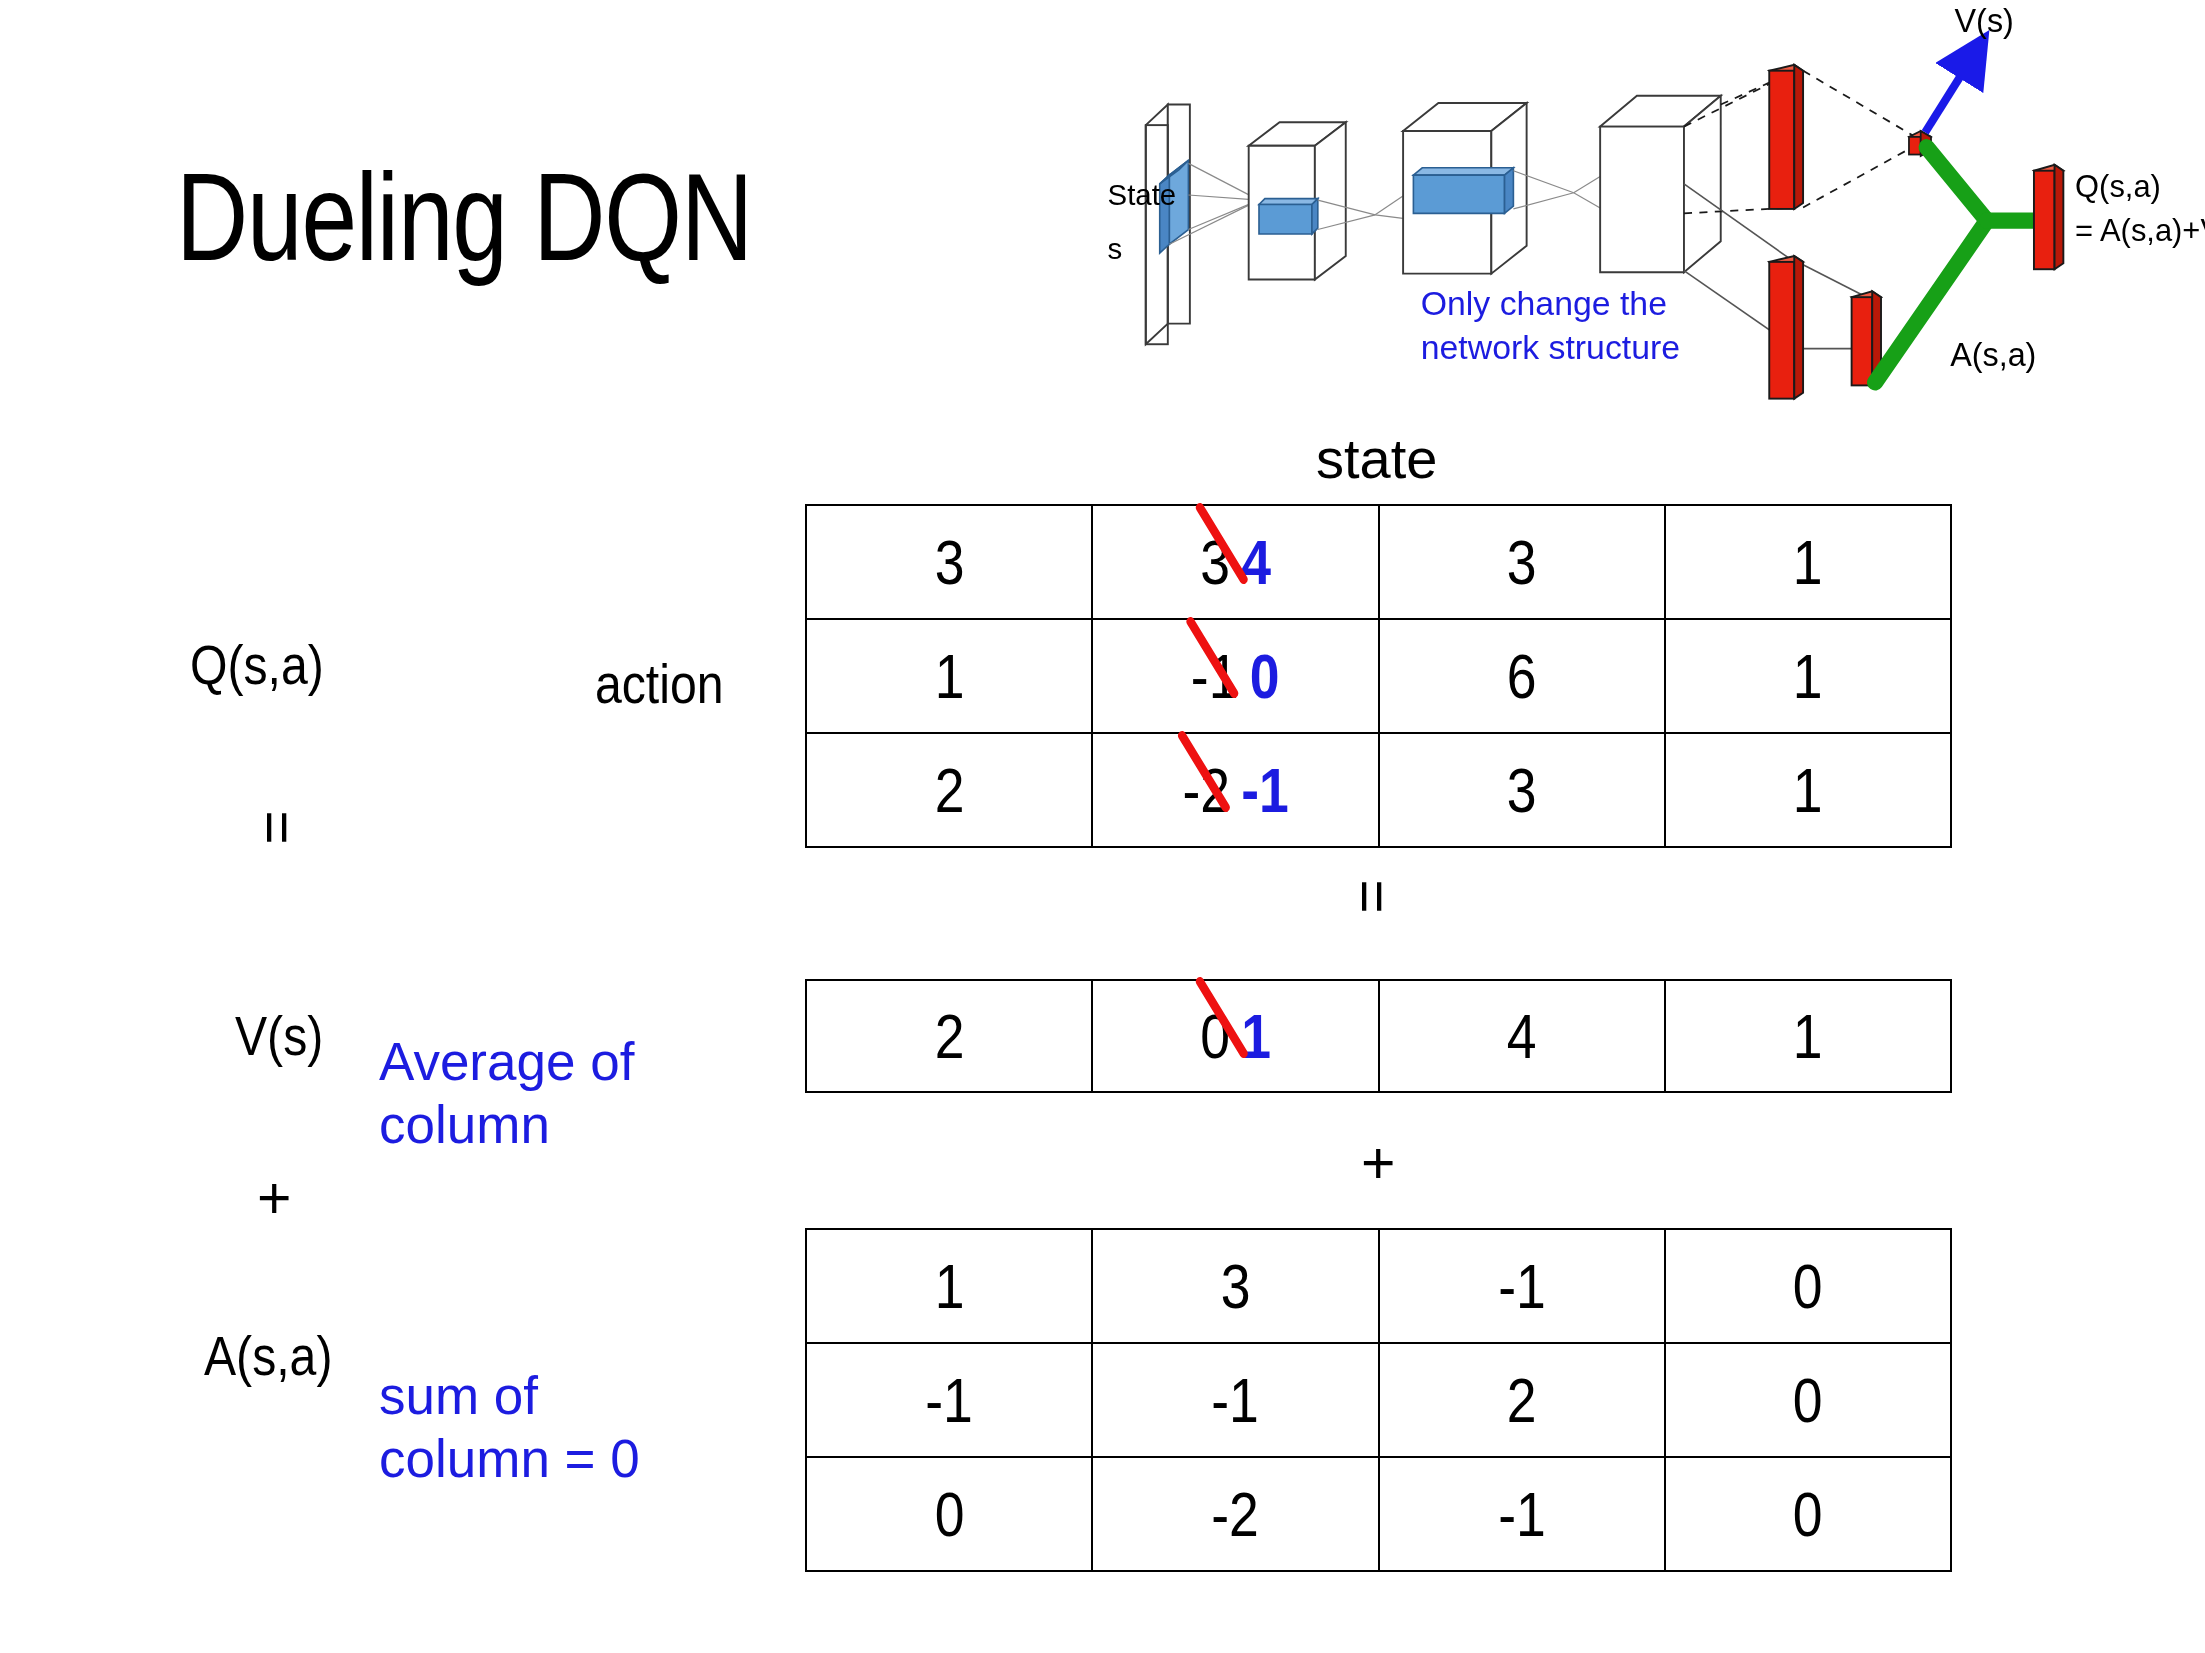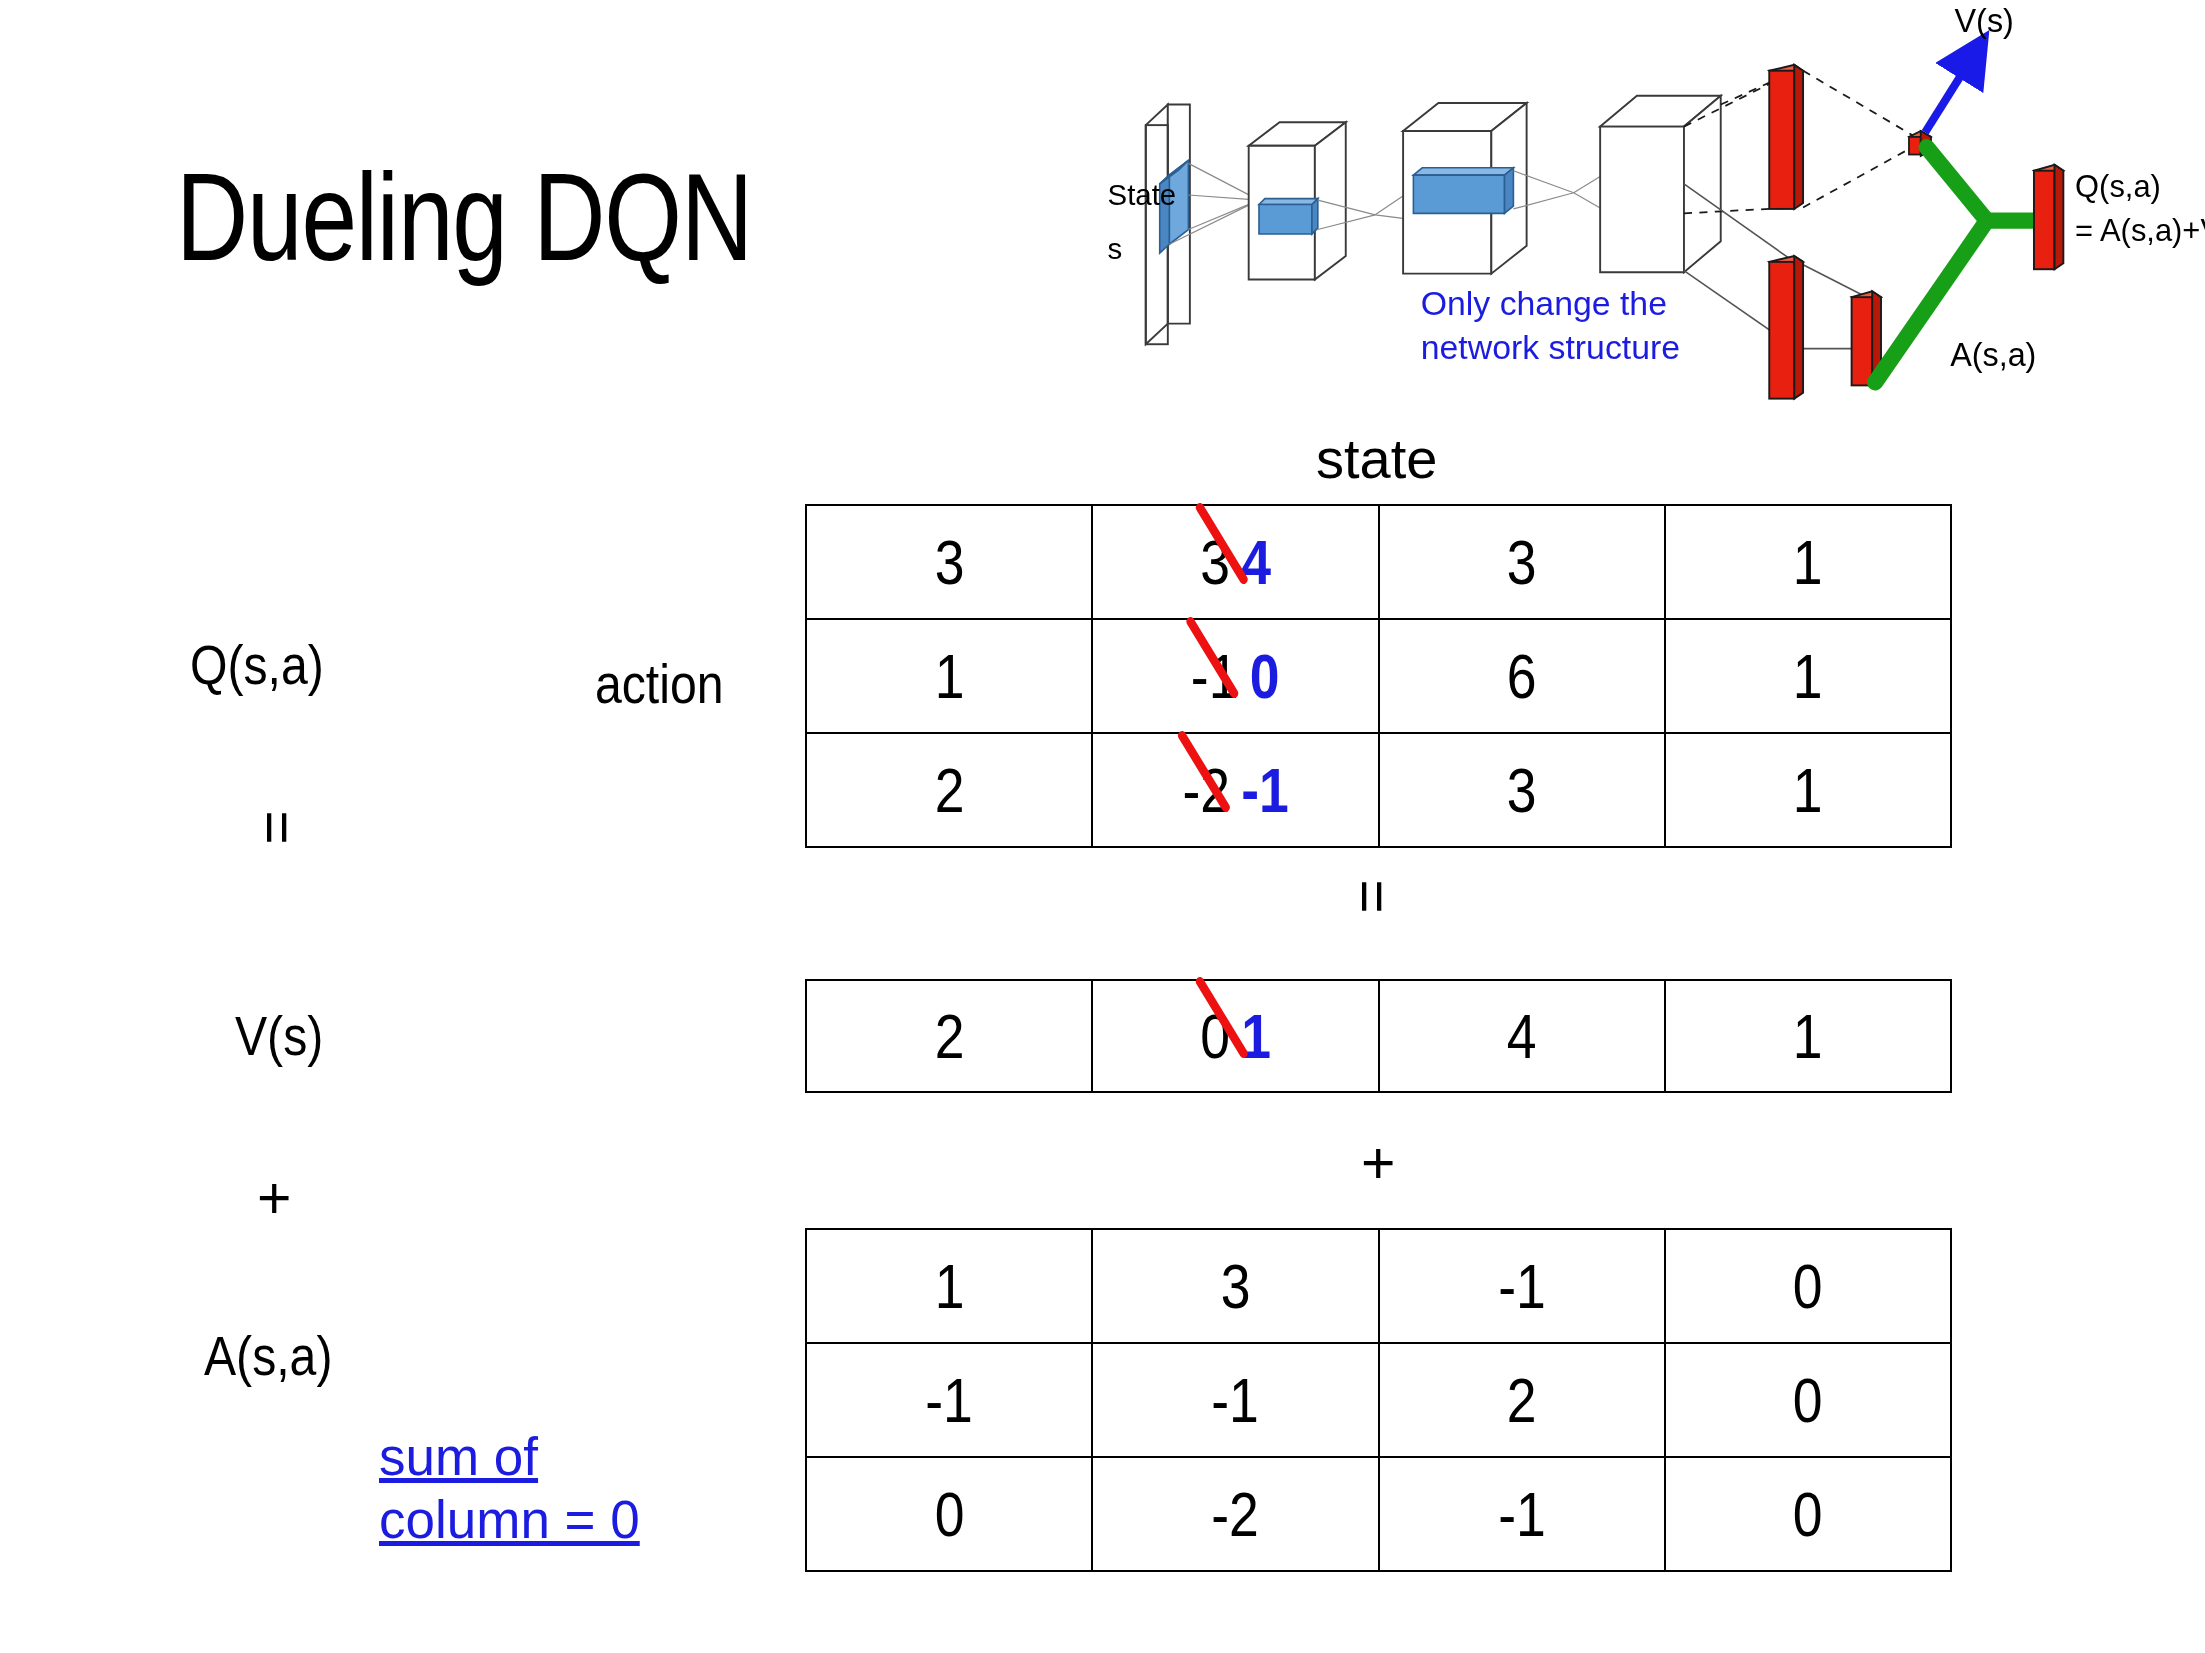--- a/index.html
+++ b/index.html
@@ -86,21 +86,21 @@
 
   .note-blue {
     position: absolute;
     color: #1c1ce0;
     font-family: "Liberation Sans", sans-serif;
     font-size: 53px;
     line-height: 1.18;
     white-space: pre-line;
   }
   #note-average { left: 379px; top: 1031px; }
-  #note-sum     { left: 379px; top: 1426px; text-decoration: underline; }
+  #note-sum     { left: 379px; top: 1365px; }
 
   
   .grid {
     position: absolute;
     border-collapse: collapse;
     table-layout: fixed;
   }
   .grid td {
     border: 2.9px solid #000;
     text-align: center;
@@ -290,20 +290,22 @@
   <div class="lbl" id="qsa-label">Q(s,a)</div>
   <div class="lbl" id="action-label">action</div>
   <div class="lbl" id="vs-label">V(s)</div>
   <div class="lbl" id="asa-label">A(s,a)</div>
 
   <div class="op-sym" id="eq-left">=</div>
   <div class="op-sym" id="eq-mid">=</div>
   <div class="op-sym" id="plus-left">+</div>
   <div class="op-sym" id="plus-mid">+</div>
 
+  <div class="note-blue" id="note-average">Average of
+column</div>
   <div class="note-blue" id="note-sum">sum of
 column = 0</div>
 
   <table class="grid" id="table-q">
       <tbody>
         <tr>
           <td><span class="cellwrap">3</span></td>
           <td><span class="cellwrap"><span class="old-val">3<svg class="strike-red" viewBox="0 0 108 126" xmlns="http://www.w3.org/2000/svg">
                   <line x1="16" y1="14" x2="86" y2="112" stroke="#ee1111" stroke-width="13" stroke-linecap="round"></line>
                 </svg></span><span class="new-val">4</span></span></td>

